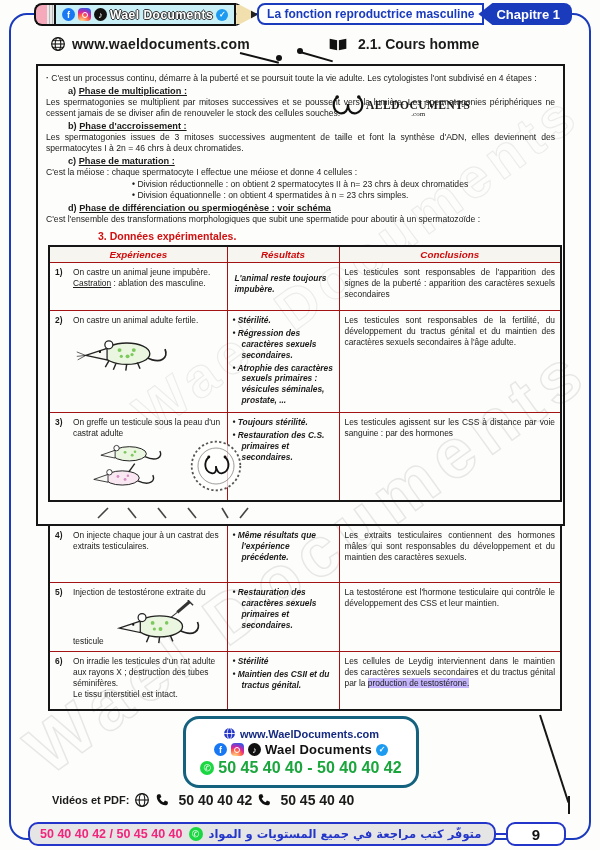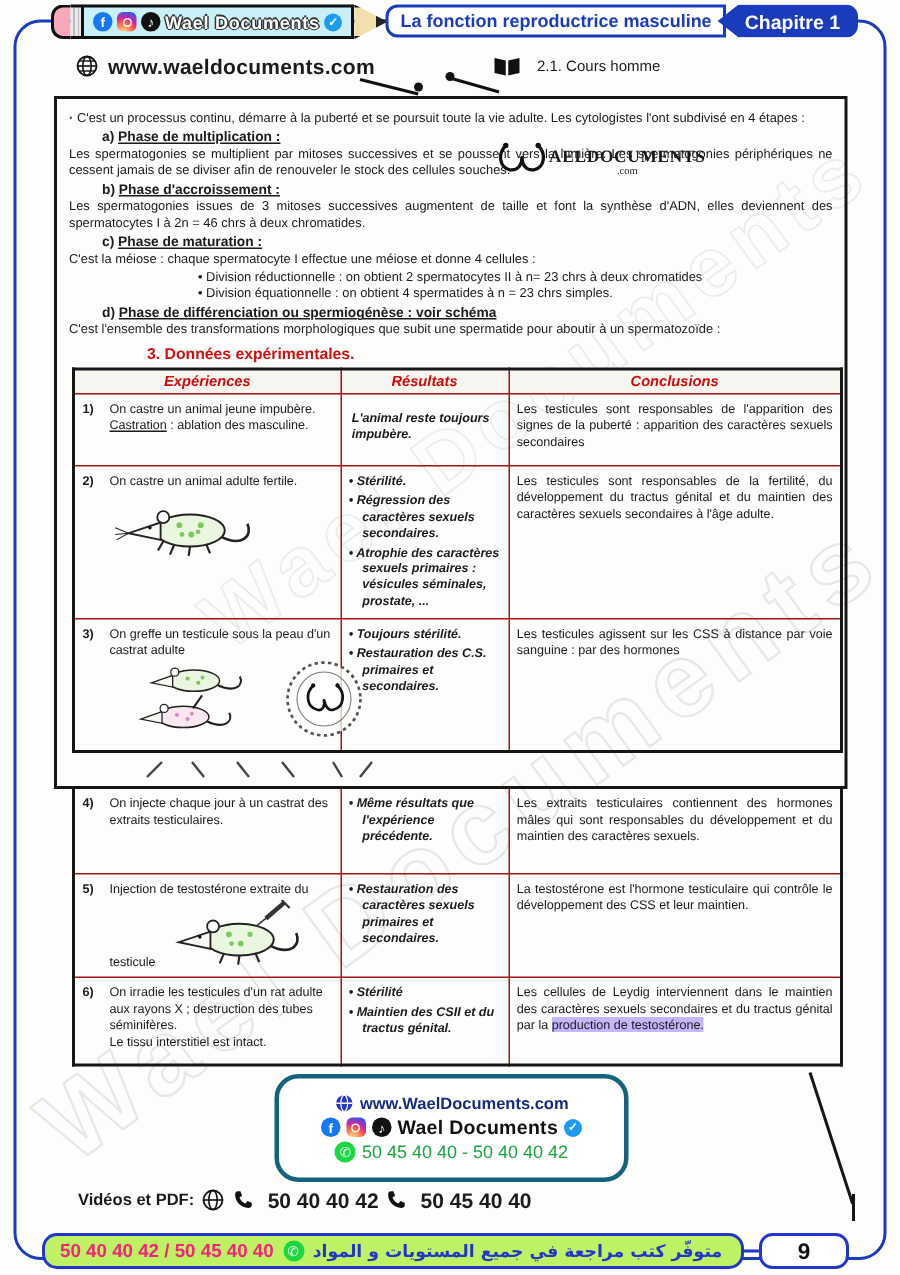--- a/index.html
+++ b/index.html
@@ -34,21 +34,21 @@
   .chapterbar { position:absolute; right:28px; top:3px; display:flex; align-items:stretch; z-index:5; height:22px; }
   .chapter-title { background:#fff; border:2px solid #1b3bbd; border-radius:8px 0 0 8px; color:#1b3bbd;
     font-weight:bold; font-size:12px; display:flex; align-items:center; padding:0 8px; white-space:nowrap; }
   .chapter-label { background:#1b3bbd; color:#fff; font-weight:bold; font-size:13px; display:flex; align-items:center;
     padding:0 12px 0 18px; border-radius:0 8px 8px 0; clip-path:polygon(14px 0,100% 0,100% 100%,14px 100%,0 50%);
     margin-left:-6px; white-space:nowrap; }
 
   
   .hline2 { position:absolute; top:36px; left:50px; right:40px; display:flex; align-items:center; z-index:3; }
   .hsite { font-size:14px; font-weight:bold; margin-left:6px; letter-spacing:.2px; }
-  .hcourse { font-size:10px; font-weight:normal; margin-left:10px; }
+  .hcourse { font-size:14px; font-weight:bold; margin-left:10px; }
   .hl2-gap { width:78px; }
   .conn-dot { width:6px; height:6px; background:#111; border-radius:50%; }
   .conn1 { position:absolute; left:240px; top:52px; width:40px; height:0; border-top:2.5px solid #111; transform:rotate(14deg); transform-origin:left; }
   .conn2 { position:absolute; left:300px; top:51px; width:34px; height:0; border-top:2.5px solid #111; transform:rotate(16deg); transform-origin:left; }
   .dot1 { position:absolute; left:276px; top:55px; } .dot2 { position:absolute; left:297px; top:48px; }
 
   
   .content-box { position:absolute; left:36px; top:64px; width:529px; height:462px;
     border:2.5px solid #161616; background:transparent; padding:7px 8px 0 8px; z-index:2; }
   .para { font-size:8.6px; line-height:1.28; text-align:justify; }
@@ -89,35 +89,35 @@
   .center-logo .lcom { font-family:Liberation Serif, serif; font-size:7px; text-align:center; margin-top:-1px; }
   .stamp { position:absolute; right:-16px; top:26px; z-index:4; }
 
   
   .contact-card { position:absolute; left:183px; top:716px; width:236px; height:72px; background:#fff;
     border:3px solid #15627f; border-radius:16px; display:flex; flex-direction:column; align-items:center;
     justify-content:center; gap:2px; z-index:6; }
   .cc-row { display:flex; align-items:center; gap:4px; }
   .cc-site { color:#152a80; font-weight:bold; font-size:11px; }
   .cc-brand { color:#111; font-weight:bold; font-size:13px; letter-spacing:.2px; }
-  .cc-phones { color:#1aa63c; font-weight:normal; font-size:12px; }
+  .cc-phones { color:#1aa63c; font-weight:bold; font-size:16px; }
   .wa { width:14px; height:14px; border-radius:50%; background:#1bd741; color:#fff; font-size:9px;
     display:flex; align-items:center; justify-content:center; }
 
   
   .foot-line { position:absolute; left:52px; top:792px; display:flex; align-items:center; gap:5px; z-index:6; }
   .fl-label { font-size:11px; font-weight:bold; }
   .fl-site { font-size:14px; font-weight:bold; }
   .fl-phone { font-size:14px; font-weight:bold; margin-left:4px; }
   .diag-br { position:absolute; left:540px; top:714px; width:92px; height:0; border-top:2.5px solid #161616;
     transform:rotate(72deg); transform-origin:left; z-index:1; }
   .vline-br { position:absolute; left:568px; top:796px; height:18px; border-left:2.5px solid #161616; z-index:1; }
 
   
-  .bottom-bar { position:absolute; left:28px; top:822px; width:468px; height:24px; background:#bef264;
+  .bottom-bar { position:absolute; left:28px; top:822px; width:468px; height:24px; background:#e5e5e5;
     border:2.5px solid #2336c9; border-radius:10px; display:flex; align-items:center; gap:6px;
     padding:0 10px; z-index:7; }
   .bb-nums { color:#f2247c; font-weight:bold; font-size:12.5px; white-space:nowrap; }
   .bb-ar { color:#2336c9; font-weight:bold; font-size:11.5px; direction:rtl;
     font-family:"DejaVu Sans", sans-serif; white-space:nowrap; }
   .bb-link { position:absolute; left:494px; top:833px; width:14px; border-top:2.5px solid #2336c9; z-index:6; }
   .page-num { position:absolute; left:506px; top:822px; width:60px; height:24px; background:#fff;
     border:2.5px solid #2336c9; border-radius:9px; display:flex; align-items:center; justify-content:center;
     font-size:15px; font-weight:bold; color:#111; z-index:7; }
 

